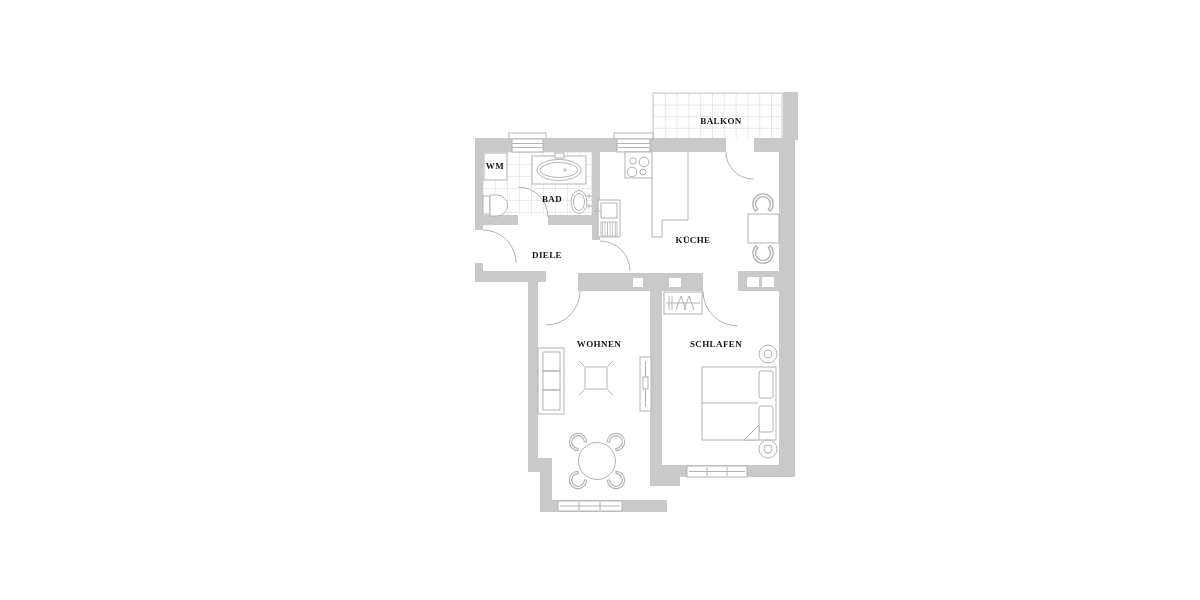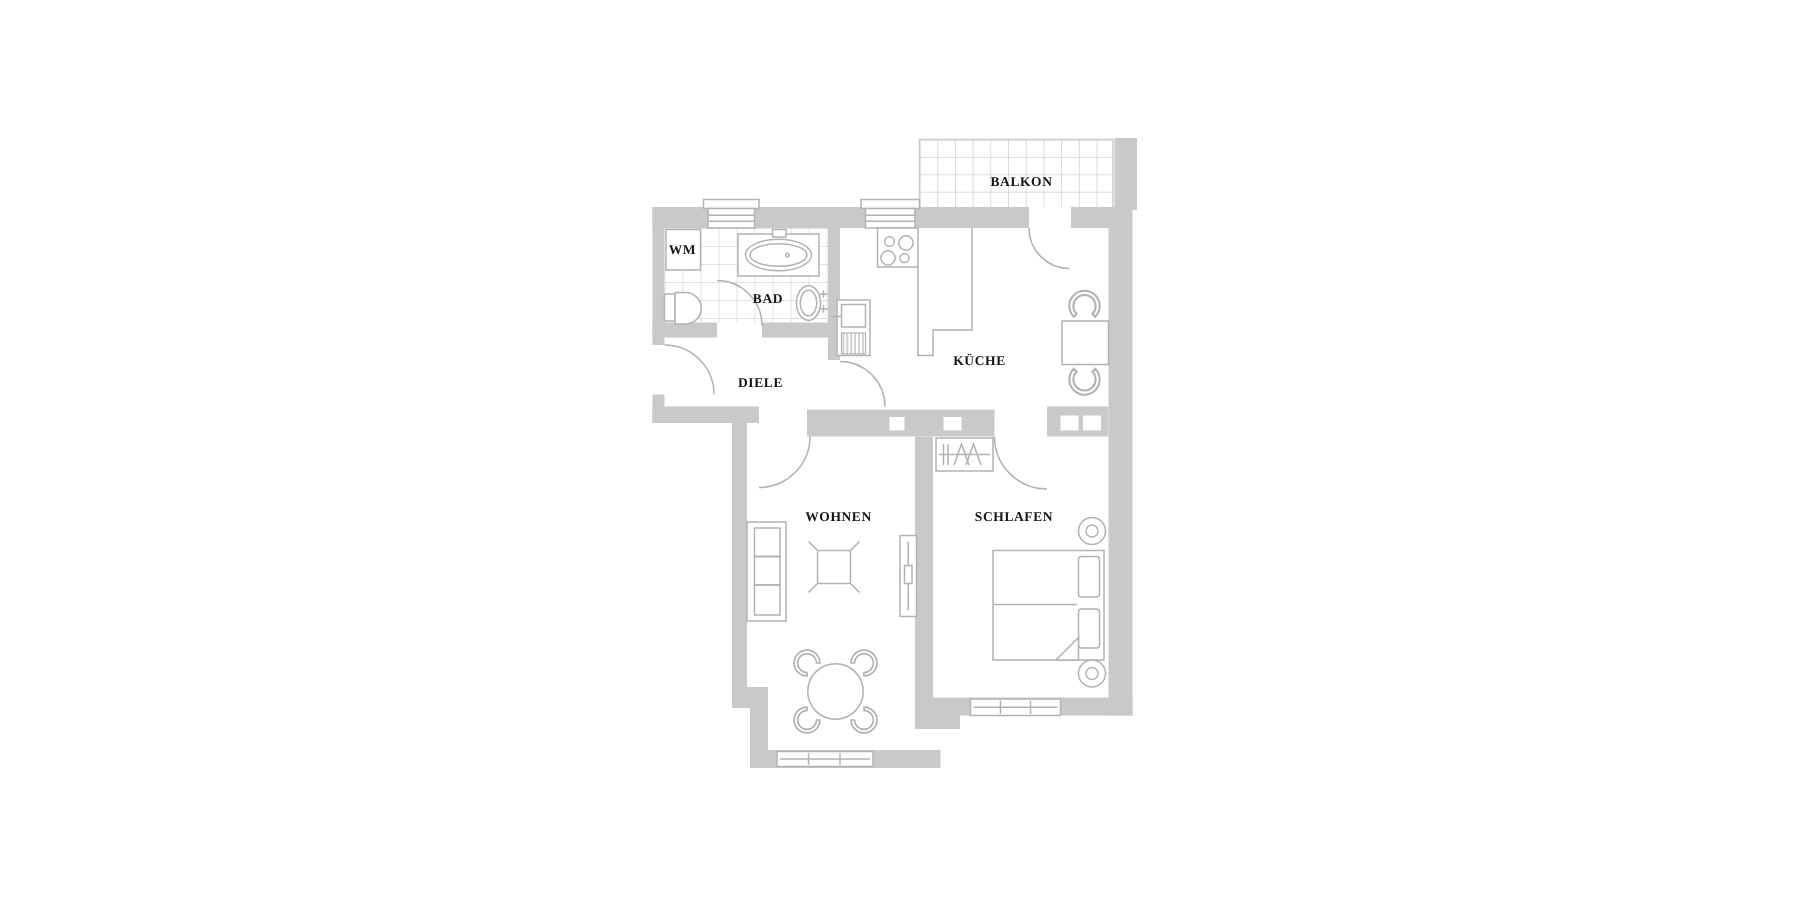--- a/index.html
+++ b/index.html
@@ -1,16 +1,16 @@
 <!DOCTYPE html>
 <html style="--wall: #c9c9c9; --line: #b2b2b2; --tile: #d9d9d9; --grid: #cfcfcf; --text: #141414; --background: #ffffff;"><head>
 <meta charset="utf-8">
 <style>
   html,body{margin:0;padding:0;background:var(--background,#fff);}
-  .stage{position:relative;width:1056px;height:600px;background:var(--background,#fff);overflow:hidden;}
+  .stage{position:relative;width:1056px;height:600px;background:var(--background,#fff);overflow:hidden;padding-left:40px;}
   svg{display:block;}
   .wall{fill:var(--wall,#c9c9c9);}
   .open{fill:var(--background,#fff);}
   .fx{fill:#fff;stroke:var(--line,#b2b2b2);stroke-width:1;}
   .ln{fill:none;stroke:var(--line,#b2b2b2);stroke-width:1;}
   .arc{fill:none;stroke:var(--line,#b2b2b2);stroke-width:1;}
   .vent{fill:#fff;}
   .room-label{
     font-family:"Liberation Serif",serif;
     font-weight:bold;

